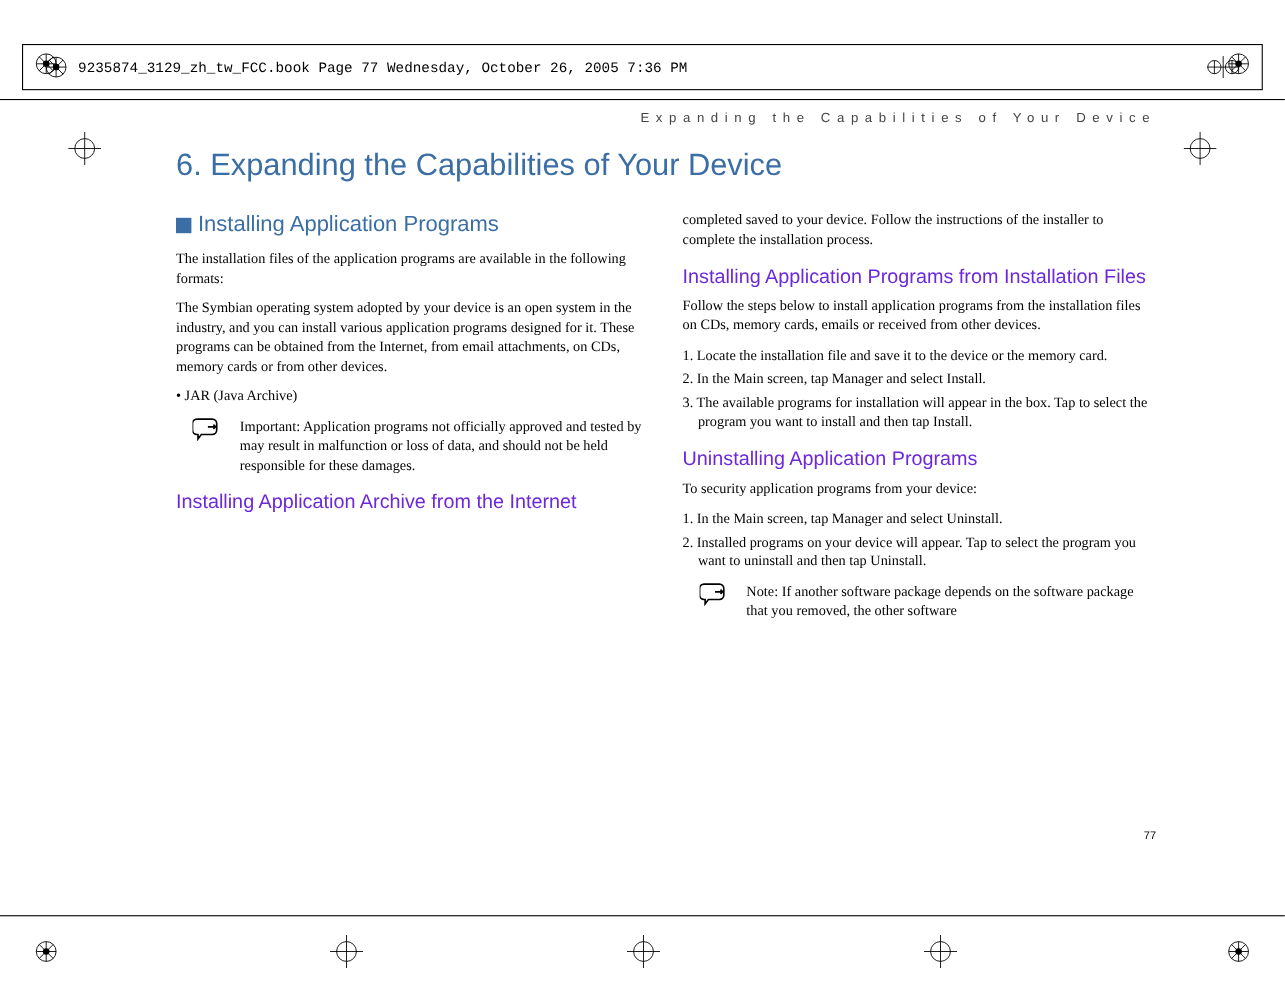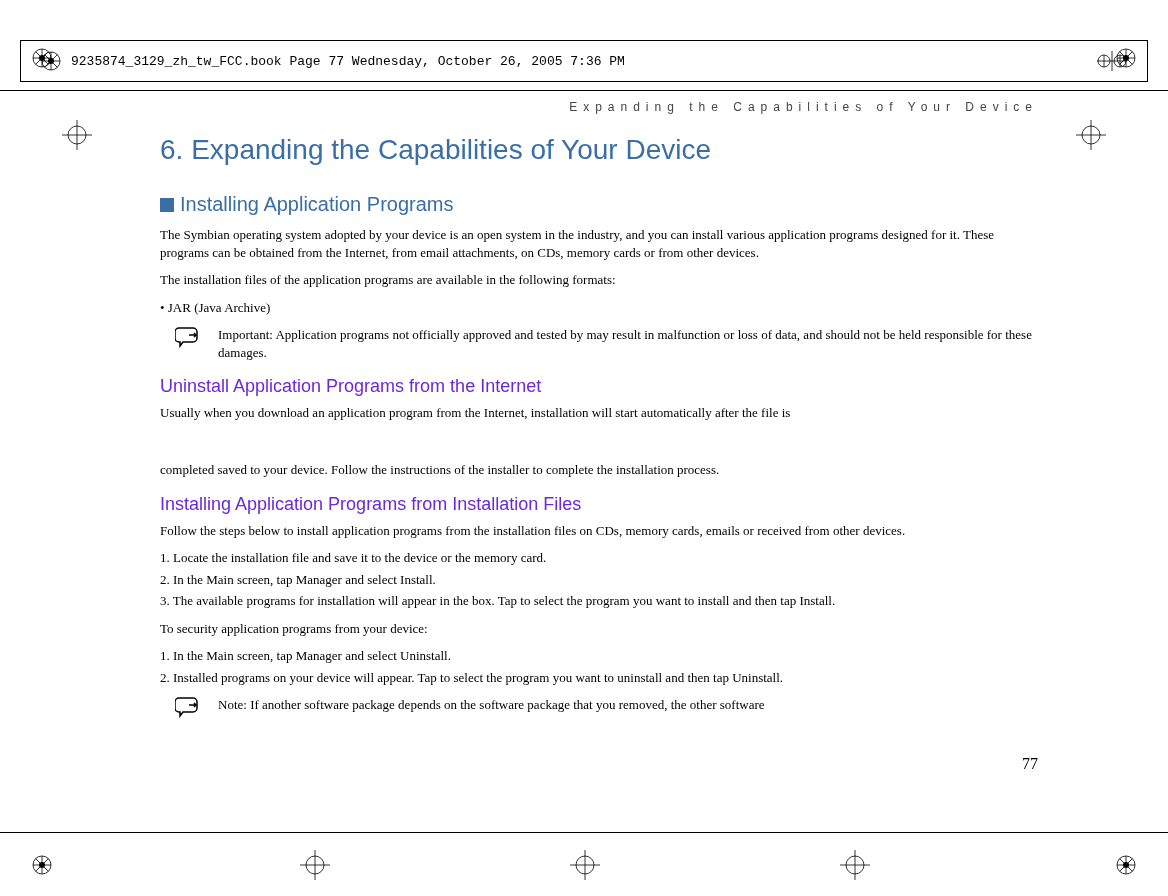--- a/index.html
+++ b/index.html
@@ -22,41 +22,40 @@
     font-family: 'Courier New', monospace;
     font-size: 13px;
     display: flex;
     align-items: center;
     height: 28px;
   }
   .page {
     position: absolute;
     top: 100px;
     left: 160px;
-    right: 130px;
+    right: 117px;
   }
   .running-head {
     font-family: Arial, Helvetica, sans-serif;
     letter-spacing: 6px;
     font-size: 12px;
     color: #444;
     text-align: right;
     margin-bottom: 20px;
   }
   .chapter-title {
     font-family: Liberation Sans, sans-serif;
     font-size: 28px;
     color: #3a6ea5;
     font-weight: 400;
     margin: 0 0 25px 0;
   }
   .columns {
     display: flex;
     gap: 30px;
-    flex-direction: column;
   }
   .col {
     flex: 1;
     font-size: 13px;
     line-height: 1.35;
   }
   .section-head {
     font-family: Arial, Helvetica, sans-serif;
     color: #3a6ea5;
     font-size: 20px;
@@ -95,22 +94,22 @@
     height: 22px;
   }
   .note-text { flex: 1; }
   .bold { font-weight: normal; }
   .steps { margin: 0 0 10px 0; }
   .step { margin-bottom: 4px; padding-left: 14px; text-indent: -14px; }
   .pagenum {
     position: absolute;
     right: 0;
     top: 655px;
-    font-family: Liberation Serif, serif;
-    font-size: 16px;
+    font-family: Liberation Sans, sans-serif;
+    font-size: 10px;
   }
   .reg-wheel {
     position: absolute;
   }
   .crosshair {
     position: absolute;
   }
   .hrule-top {
     position: absolute;
     top: 90px;
@@ -246,52 +245,52 @@
 <div class="page">
   <div class="running-head">Expanding the Capabilities of Your Device</div>
   <h1 class="chapter-title">6.   Expanding the Capabilities of Your Device</h1>
 
   <div class="columns">
     <div class="col">
       <div class="section-head">
         <span class="sq"></span>
         <span>Installing Application Programs</span>
       </div>
+      <p>The installation files of the application programs are available in the following formats:</p>
       <p>The Symbian operating system adopted by your device is an open system in the industry, and you can install various application programs designed for it. These programs can be obtained from the Internet, from email attachments, on CDs, memory cards or from other devices.</p>
-      <p>The installation files of the application programs are available in the following formats:</p>
       <div class="bullets">
         <div>• JAR (Java Archive)</div>
       </div>
 
       <div class="note-block">
         <div class="note-icon">
           <svg width="26" height="22" viewBox="0 0 26 22">
               <path d="M4 2 h14 a4 4 0 0 1 4 4 v6 a4 4 0 0 1 -4 4 h-10 l-3 4 v-4 h-1 a4 4 0 0 1 -4 -4 v-6 a4 4 0 0 1 4 -4 z" fill="none" stroke="#000" stroke-width="1.5"></path>
               <path d="M14 9 l7 0 m-2 -2 l2 2 l-2 2" fill="none" stroke="#000" stroke-width="1.5"></path>
             </svg>
         </div>
         <div class="note-text"><span class="bold">Important:</span><span> Application programs not officially approved and tested by may result in malfunction or loss of data, and should not be held responsible for these damages.</span></div>
       </div>
 
 
-      <div class="sub-head">Uninstall Application Programs from the Internet</div>
-      <p>Usually when you download an application program from the Internet, installation will start automatically after the file is</p>
+      <div class="sub-head">Installing Application Archive from the Internet</div>
     </div>
 
     <div class="col">
       <p>completed saved to your device. Follow the instructions of the installer to complete the installation process.</p>
 
       <div class="sub-head">Installing Application Programs from Installation Files</div>
       <p>Follow the steps below to install application programs from the installation files on CDs, memory cards, emails or received from other devices.</p>
       <div class="steps">
         <div class="step">1. Locate the installation file and save it to the device or the memory card.</div>
         <div class="step"><span>2. In the Main screen, tap </span><span class="bold">Manager</span><span> and select </span><span class="bold">Install</span><span>.</span></div>
         <div class="step"><span>3. The available programs for installation will appear in the box. Tap to select the program you want to install and then tap </span><span class="bold">Install</span><span>.</span></div>
       </div>
 
+      <div class="sub-head">Uninstalling Application Programs</div>
       <p>To security application programs from your device:</p>
       <div class="steps">
         <div class="step"><span>1. In the Main screen, tap </span><span class="bold">Manager</span><span> and select </span><span class="bold">Uninstall</span><span>.</span></div>
         <div class="step"><span>2. Installed programs on your device will appear. Tap to select the program you want to uninstall and then tap </span><span class="bold">Uninstall</span><span>.</span></div>
       </div>
 
       <div class="note-block">
         <div class="note-icon">
           <svg width="26" height="22" viewBox="0 0 26 22">
               <path d="M4 2 h14 a4 4 0 0 1 4 4 v6 a4 4 0 0 1 -4 4 h-10 l-3 4 v-4 h-1 a4 4 0 0 1 -4 -4 v-6 a4 4 0 0 1 4 -4 z" fill="none" stroke="#000" stroke-width="1.5"></path>

